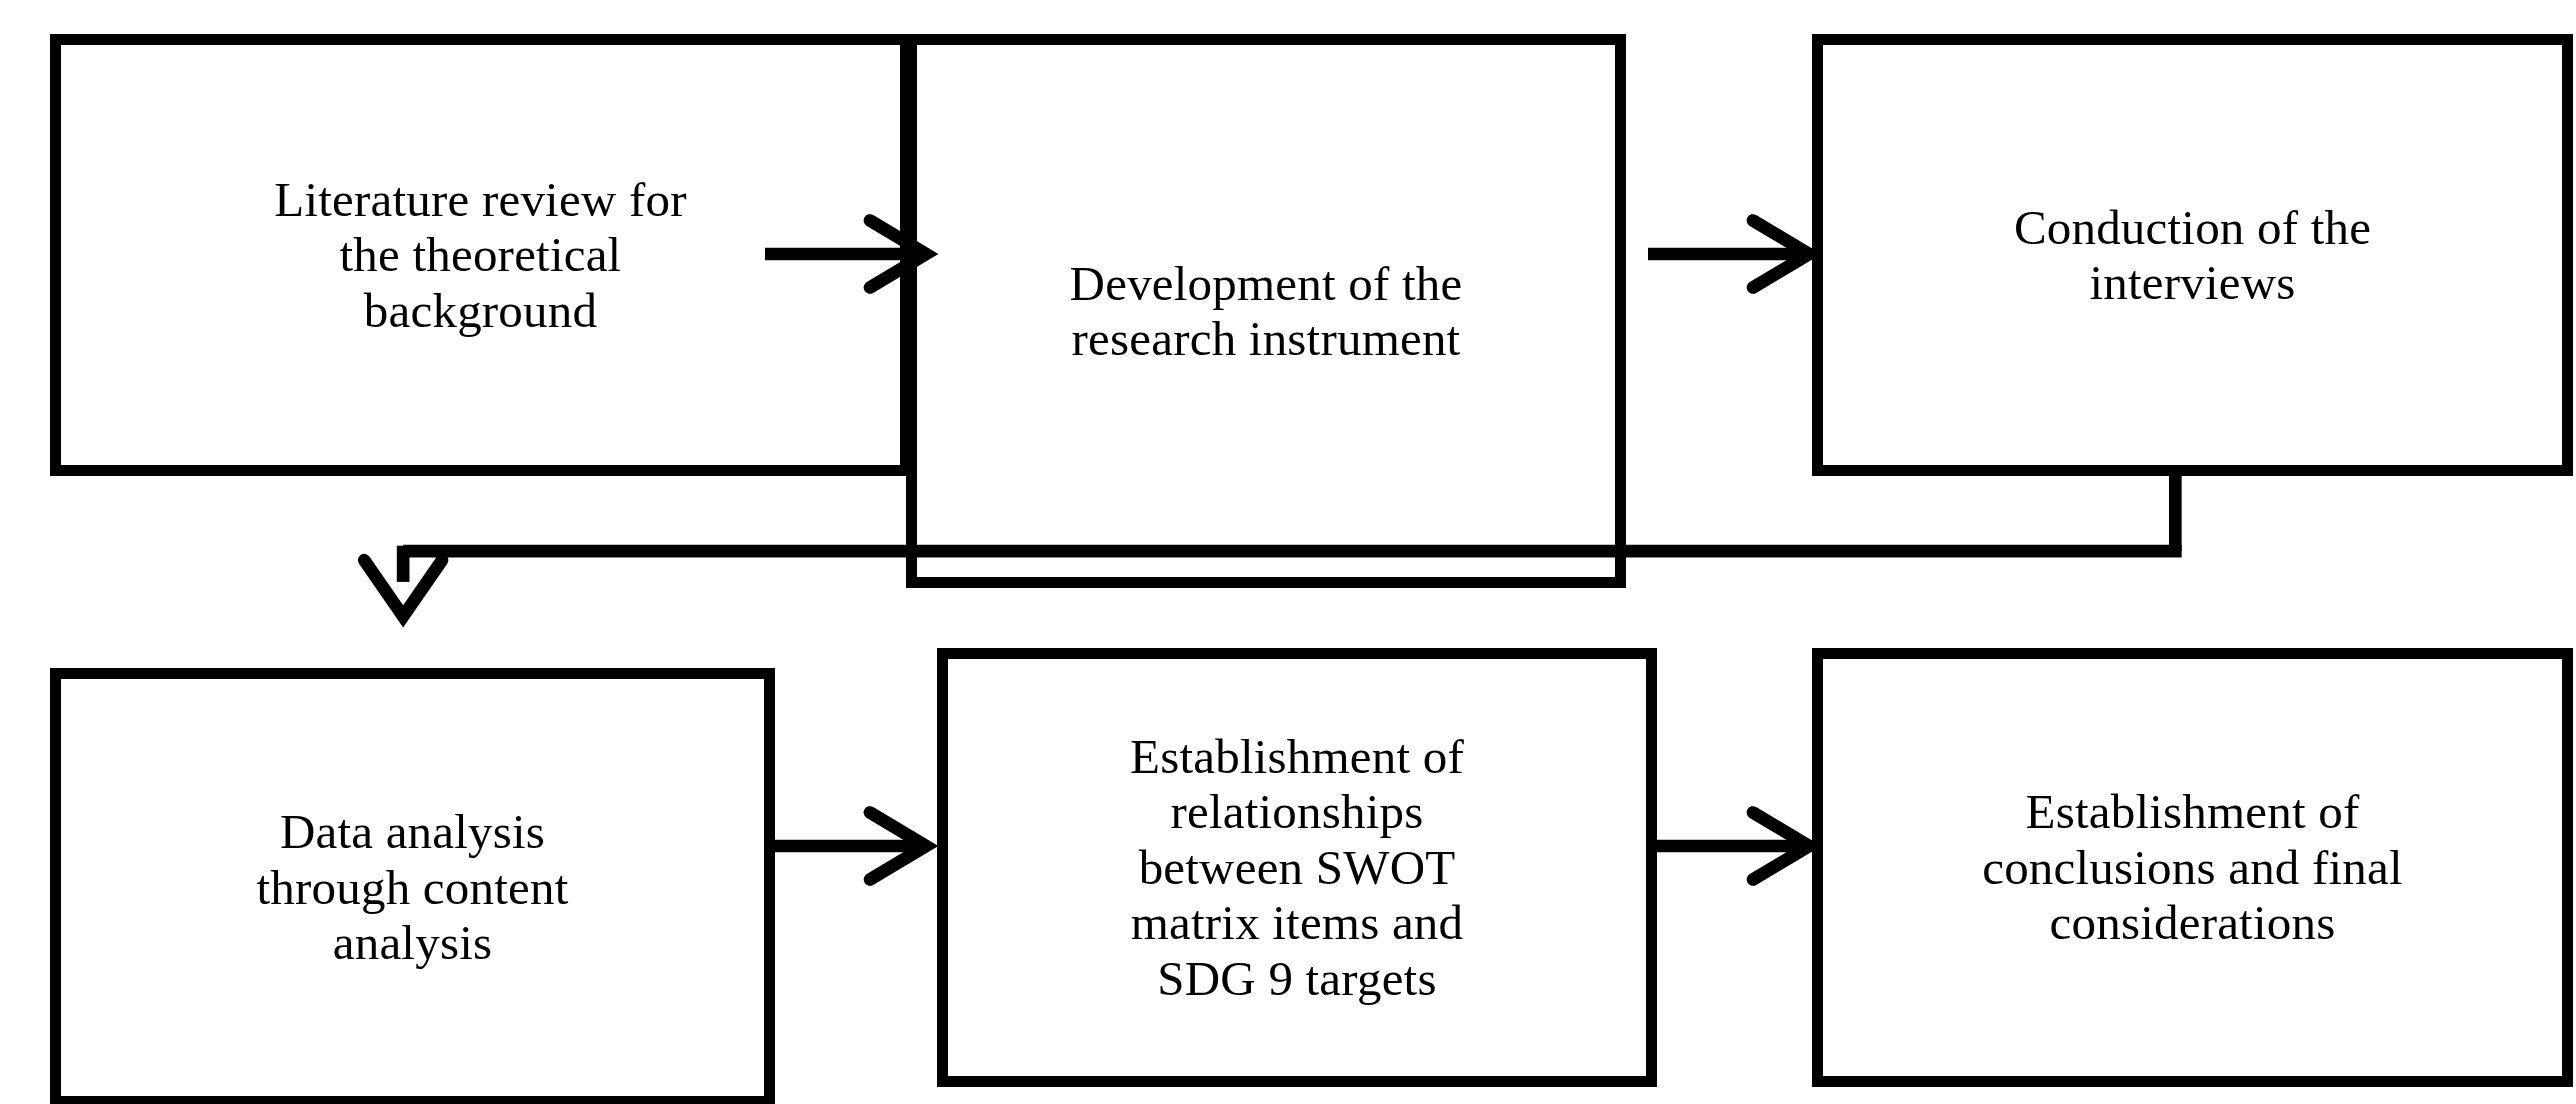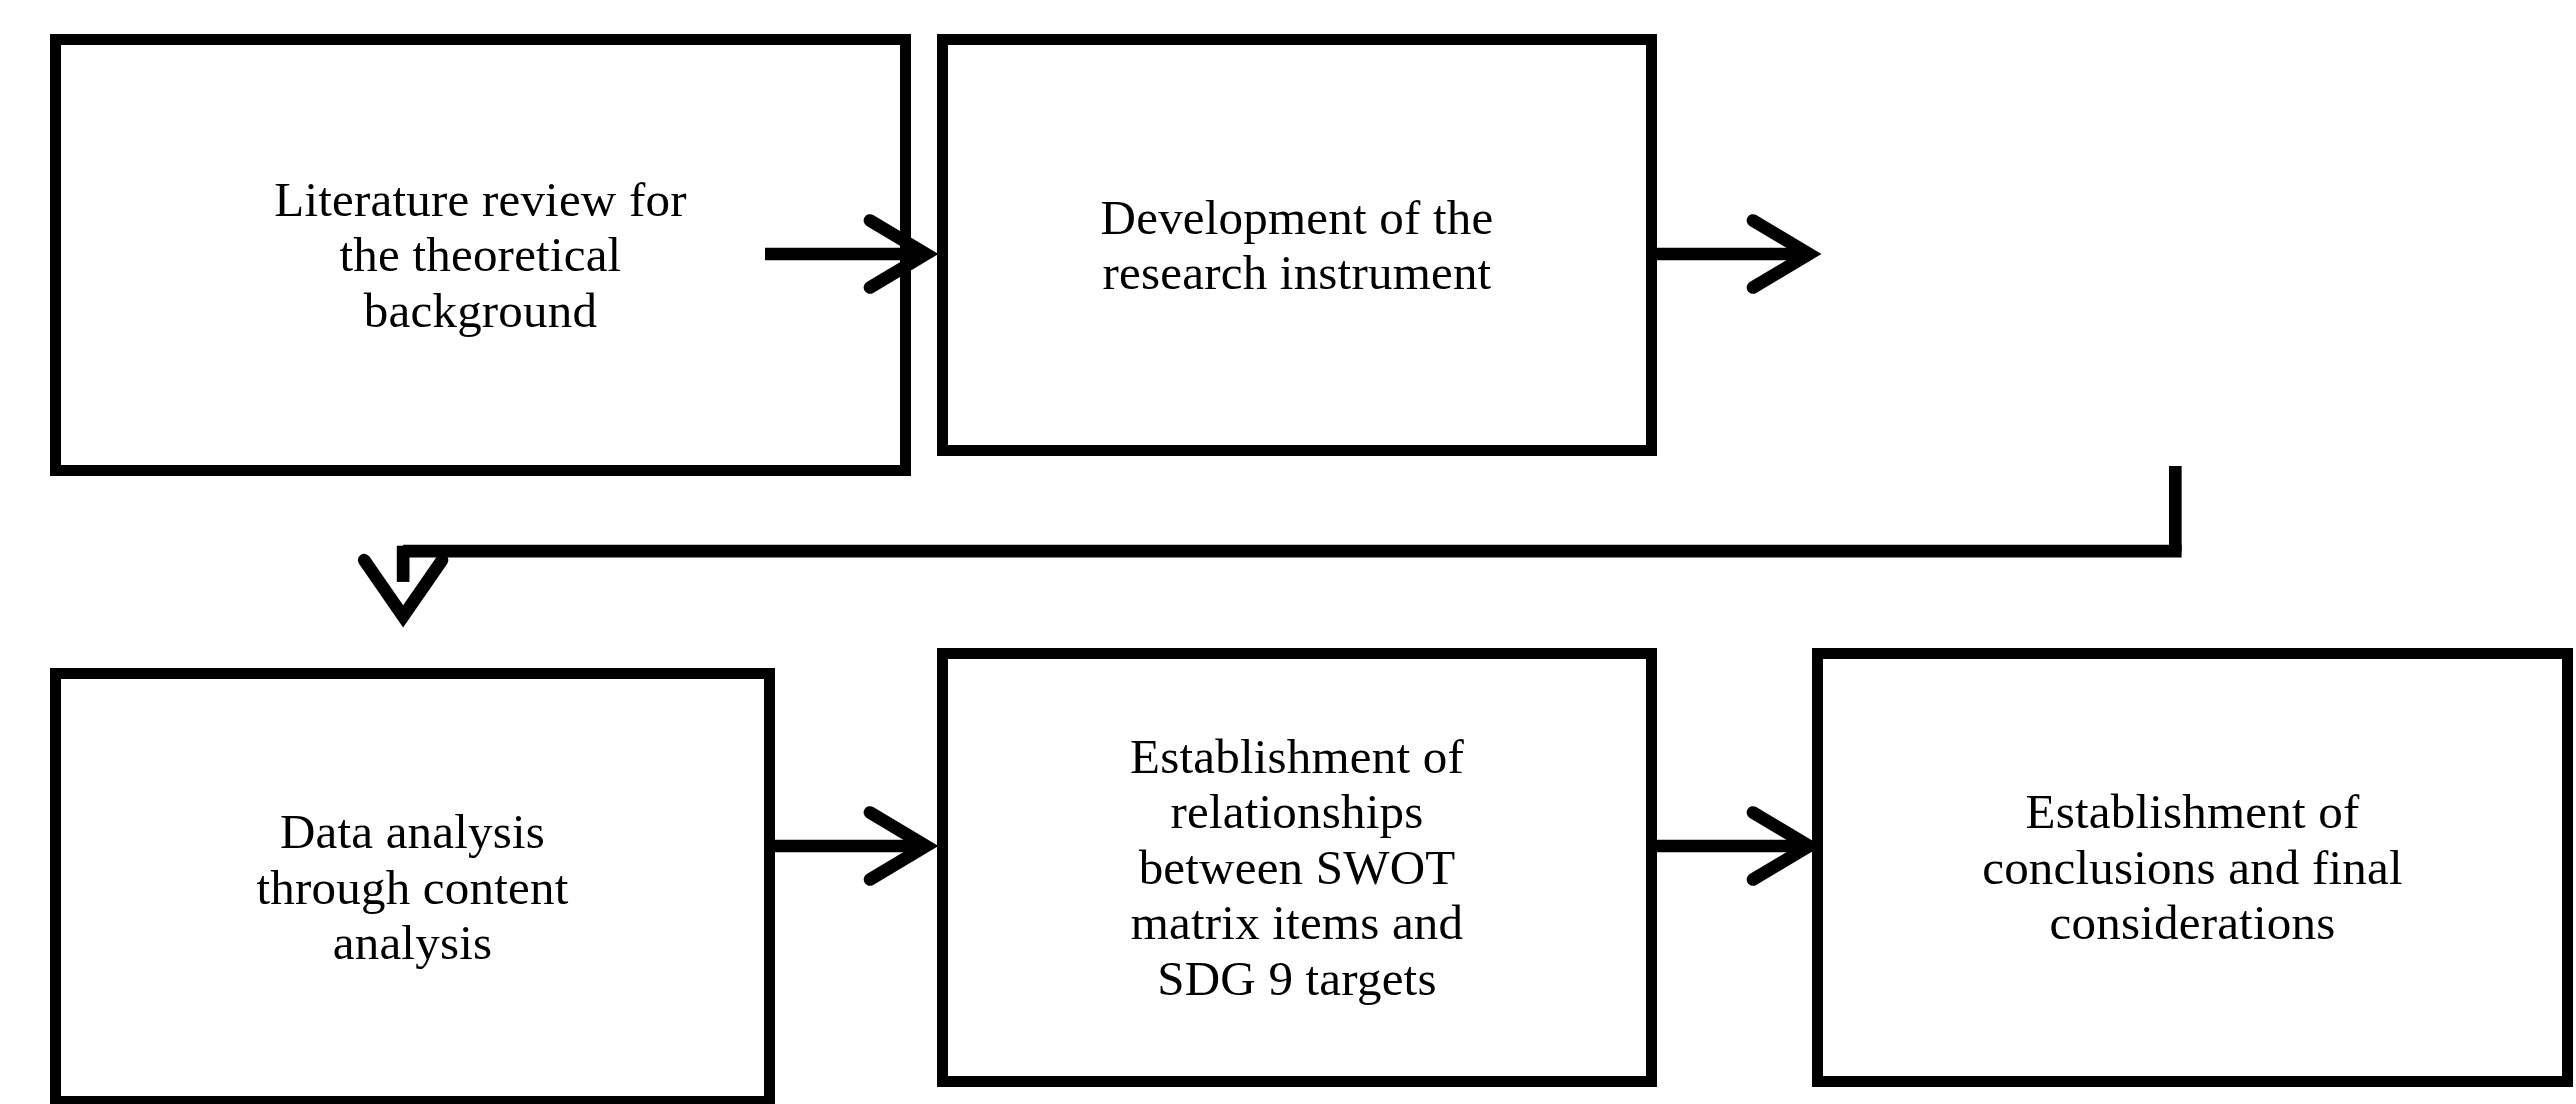--- a/index.html
+++ b/index.html
@@ -33,21 +33,21 @@
     box-sizing: border-box;
     color: #000000;
     font-size: 49px;
     line-height: 1.13;
     font-weight: 400;
     letter-spacing: 0.2px;
     white-space: pre-line;
   }
   
   #box-literature-review { left: 50px;   top: 34px;  width: 861px; height: 442px; }
-  #box-instrument-development { left: 937px; top: 34px;  width: 720px; height: 422px; }
+  #box-instrument-development { left: 906px; top: 34px;  width: 720px; height: 554px; }
   #box-interviews        { left: 1812px; top: 34px;  width: 761px; height: 442px; }
   #box-data-analysis     { left: 50px;   top: 668px; width: 725px; height: 439px; text-align: center; }
   #box-relationships     { left: 937px; top: 648px; width: 720px; height: 439px; }
   #box-conclusions       { left: 1812px; top: 648px; width: 761px; height: 439px; }
 
   
   .conn {
     position: absolute;
     pointer-events: none;
   }
@@ -62,20 +62,24 @@
     <span class="box-label">Literature review for
 the theoretical
 background</span>
   </div>
 
   <div class="flow-box" id="box-instrument-development">
     <span class="box-label">Development of the
 research instrument</span>
   </div>
 
+  <div class="flow-box" id="box-interviews">
+    <span class="box-label">Conduction of the
+interviews</span>
+  </div>
 
   <div class="flow-box" id="box-data-analysis">
     <span class="box-label">Data analysis
 through content
 analysis</span>
   </div>
 
   <div class="flow-box" id="box-relationships">
     <span class="box-label">Establishment of
 relationships

